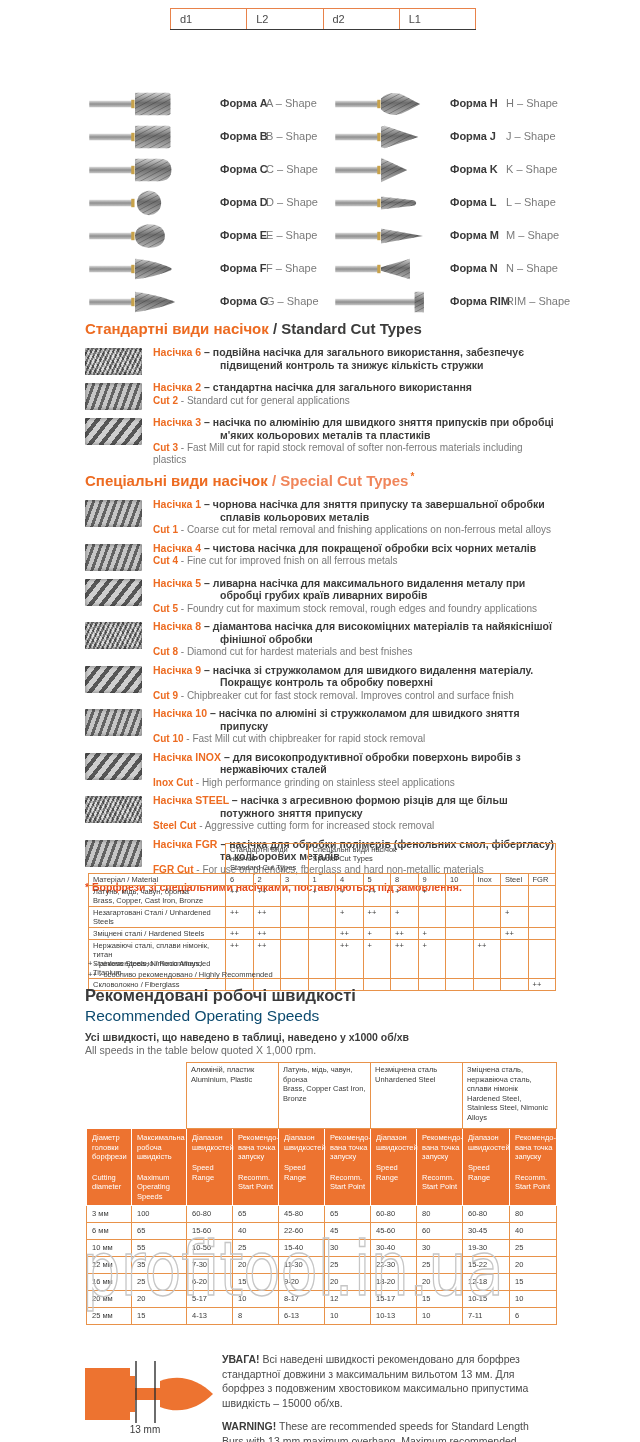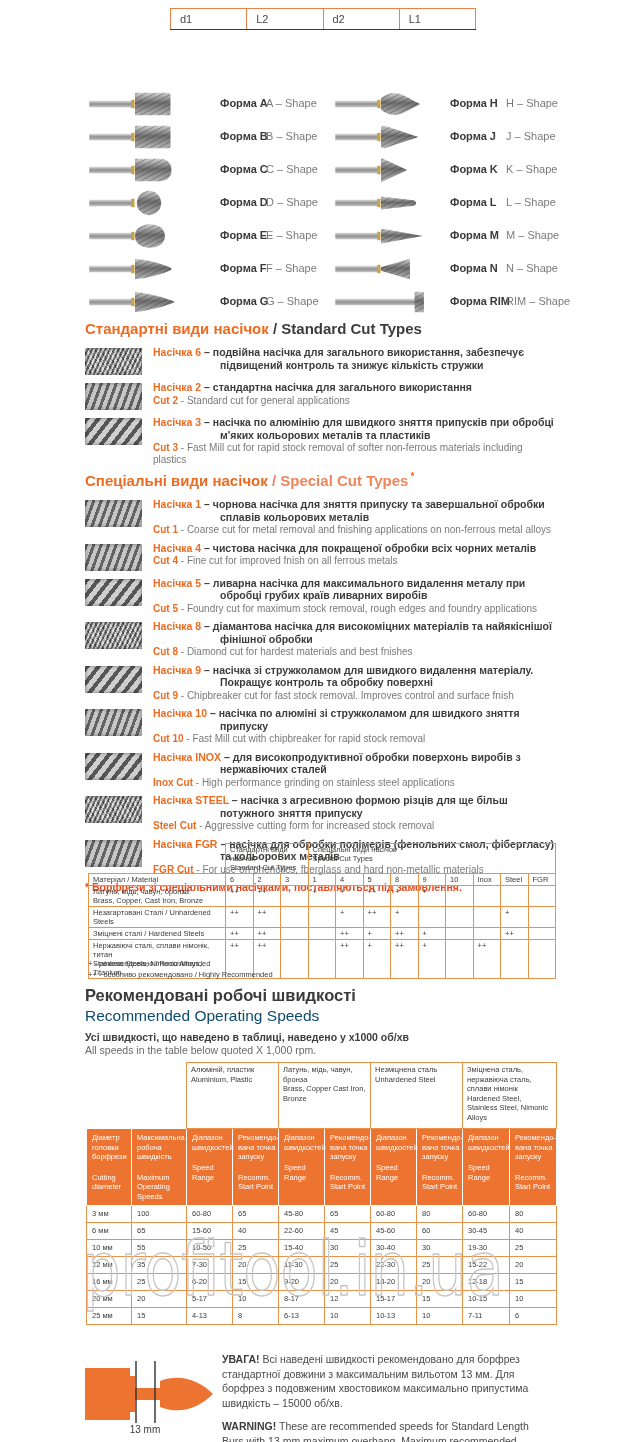--- a/index.html
+++ b/index.html
@@ -636,20 +636,37 @@
           <td></td>
           <td>++</td>
           <td>+</td>
           <td>++</td>
           <td>+</td>
           <td></td>
           <td>++</td>
           <td></td>
           <td></td>
         </tr>
+        <tr>
+          <td>
+            <div>Скловолокно / Fiberglass</div>
+          </td>
+          <td></td>
+          <td></td>
+          <td></td>
+          <td></td>
+          <td></td>
+          <td></td>
+          <td></td>
+          <td></td>
+          <td></td>
+          <td></td>
+          <td></td>
+          <td>++</td>
+        </tr>
       </tbody>
     </table>
   <div id="legend">
     <div>+ - рекомендовано / Recommended</div>
     <div>++ - особливо рекомендовано / Highly Recommended</div>
   </div>
 
   <div class="sp-title">
     <div class="ua">Рекомендовані робочі швидкості</div>
     <div class="en">Recommended Operating Speeds</div>

